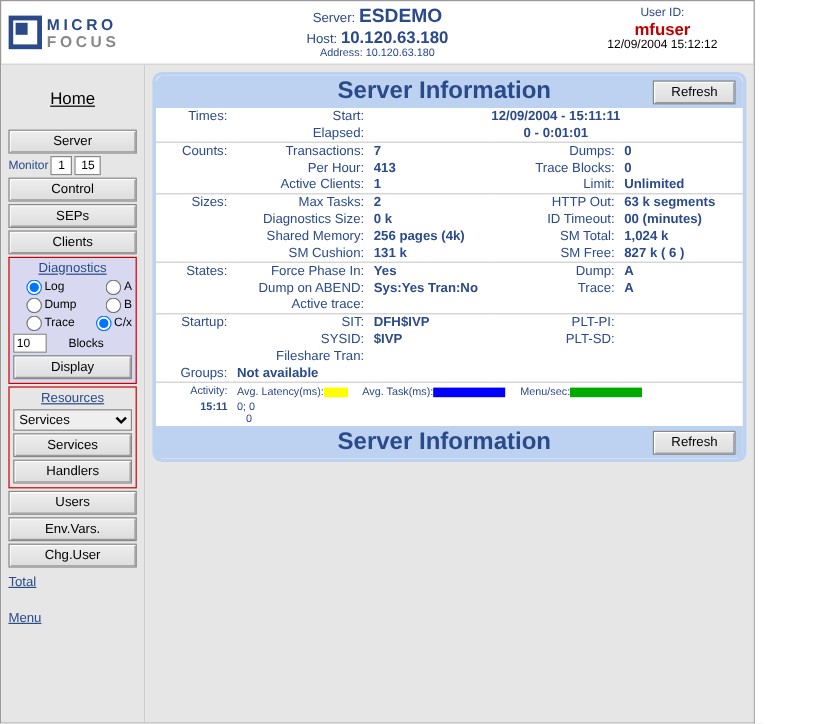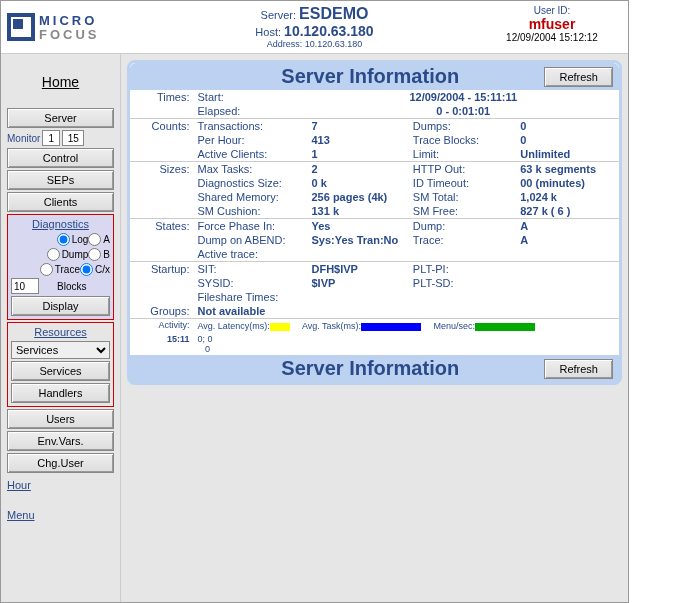--- a/index.html
+++ b/index.html
@@ -69,21 +69,21 @@
   .mini-in2 { width: 22px; }
   .section-box {
     border: 1px solid #c00;
     background: #d8d8f0;
     padding: 3px;
     display: flex;
     flex-direction: column;
     gap: 2px;
   }
   .section-title { color: #2a4a8a; font-size: 11px; text-decoration: underline; text-align: center; margin-bottom: 1px; cursor: pointer; }
-  .radio-row { display: flex; justify-content: flex-end; font-size: 10px; color: #000; padding-left: 11px; }
+  .radio-row { display: flex; justify-content: space-between; font-size: 10px; color: #000; padding-left: 11px; }
   .radio-row label { display: flex; align-items: center; gap: 2px; cursor: pointer; }
   .radio-row input { margin: 0; }
   .blocks-row { display: flex; align-items: center; gap: 18px; font-size: 10px; }
   .blocks-in { width: 28px; height: 16px; font-size: 10px; border: 1px solid #888; padding: 0 2px; }
   .resources-box { background: #e6e6e6; }
   .select { font-size: 11px; width: 100%; border: 1px solid #888; height: 18px; }
   .help-link { color: #2a4a8a; text-decoration: underline; cursor: pointer; font-size: 11px; margin-top: 4px; }
   .content {
     flex: 1;
     background: #e6e6e6;
@@ -101,21 +101,21 @@
     align-items: center;
     padding: 2px 6px;
     border-radius: 6px 6px 0 0;
   }
   .title-bar.bottom { border-radius: 0; }
   .title-text { flex: 1; text-align: center; font-weight: bold; color: #2a4a8a; font-size: 20px; padding-left: 60px; }
   .info-table { width: 100%; border-collapse: collapse; color: #2a4a8a; }
   .info-table td { padding: 1px 4px; vertical-align: top; font-size: 11px; }
   .info-table .group-label { text-align: right; width: 70px; border-top: 1px solid #ccc; }
   .info-table .group-first { border-top: none; }
-  .info-table .label { width: 130px; }
+  .info-table .label { text-align: right; width: 130px; }
   .info-table .val { font-weight: bold; text-align: left; width: 120px; }
   .info-table .sep { border-top: 1px solid #ccc; }
   .activity-row td { font-size: 9px; }
   .bar { display: inline-block; height: 8px; vertical-align: middle; }
   .yellow { background: #ffff00; width: 20px; }
   .blue { background: #0000ff; width: 60px; }
   .green { background: #00aa00; width: 60px; }
 </style>
 </head>
 <body>
@@ -205,21 +205,21 @@
         <select class="select">
           <option>Services</option>
         </select>
         <button class="btn">Services</button>
         <button class="btn">Handlers</button>
       </div>
 
       <button class="btn">Users</button>
       <button class="btn">Env.Vars.</button>
       <button class="btn">Chg.User</button>
-      <div class="help-link">Hour</div>
+      <div class="help-link">Total</div>
       <div class="help-link" style="margin-top:16px">Menu</div>
     </div>
 
     <div class="content">
       <div class="panel">
         <div class="title-bar">
           <div class="title-text">Server Information</div>
           <button class="btn" style="padding:2px 14px">Refresh</button>
         </div>
 
@@ -312,21 +312,21 @@
           </tr>
           <tr>
             <td></td>
             <td class="label">SYSID:</td>
             <td class="val">$IVP</td>
             <td class="label">PLT-SD:</td>
             <td class="val"></td>
           </tr>
           <tr>
             <td></td>
-            <td class="label">Fileshare Times:</td>
+            <td class="label">Fileshare Tran:</td>
             <td class="val" colspan="3"></td>
           </tr>
           <tr>
             <td class="group-label" style="border:none">Groups:</td>
             <td class="val" colspan="4" style="text-align:left">Not available</td>
           </tr>
           <tr class="sep activity-row">
             <td class="group-label">Activity:</td>
             <td colspan="4" class="sep" style="padding:2px 4px">
               <span>Avg. Latency(ms):</span><span class="bar yellow"></span>

